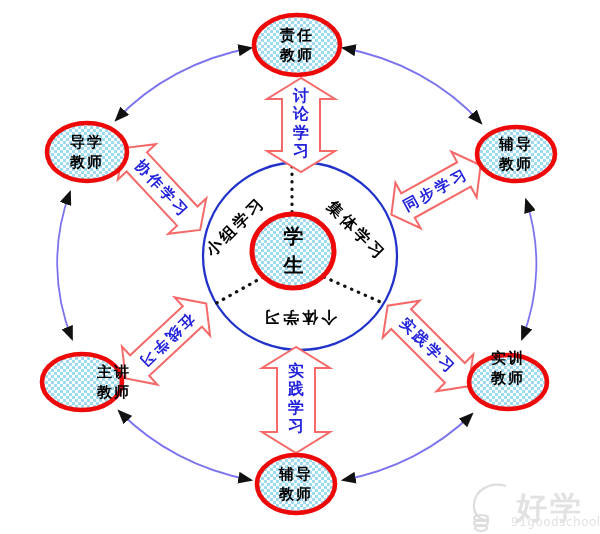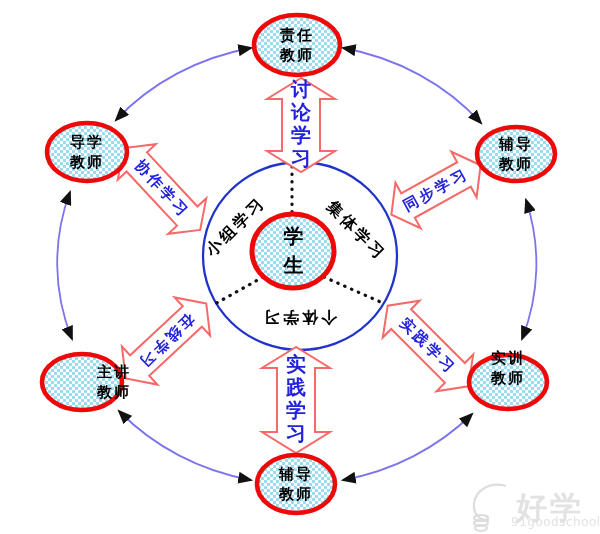--- a/index.html
+++ b/index.html
@@ -9,21 +9,21 @@
   }
   .stage svg { position:absolute; left:0; top:0; }
   .lbl {
     position:absolute; transform:translate(-50%,-50%);
     text-align:center; font-weight:bold; color:#000000;
     white-space:pre-line; pointer-events:none;
   }
   .node-lbl { font-size:15px; line-height:1.3; letter-spacing:2px; }
   .center-lbl { font-size:20px; line-height:1.45; letter-spacing:1px; }
   .blue { color:#2222dd; }
-  .vtext { font-size:20px; line-height:1.15; width:1.08em; word-break:break-all; white-space:normal;text-align:center; }
+  .vtext { font-size:16px; line-height:1.15; width:1.08em; word-break:break-all; white-space:normal;text-align:center; }
   .diag { font-size:15px; letter-spacing:3px; white-space:nowrap; }
   .inner-lbl { font-size:16px; letter-spacing:3px; white-space:nowrap; }
   .wm { position:absolute; color:#e2e2e2; pointer-events:none; }
   .wm-brand { font-size:31px; font-weight:bold; letter-spacing:3px;margin-left:8px; }
   .wm-site { font-size:12px; letter-spacing:0.5px; }
 </style>
 </head>
 <body>
 
 <div class="stage">

